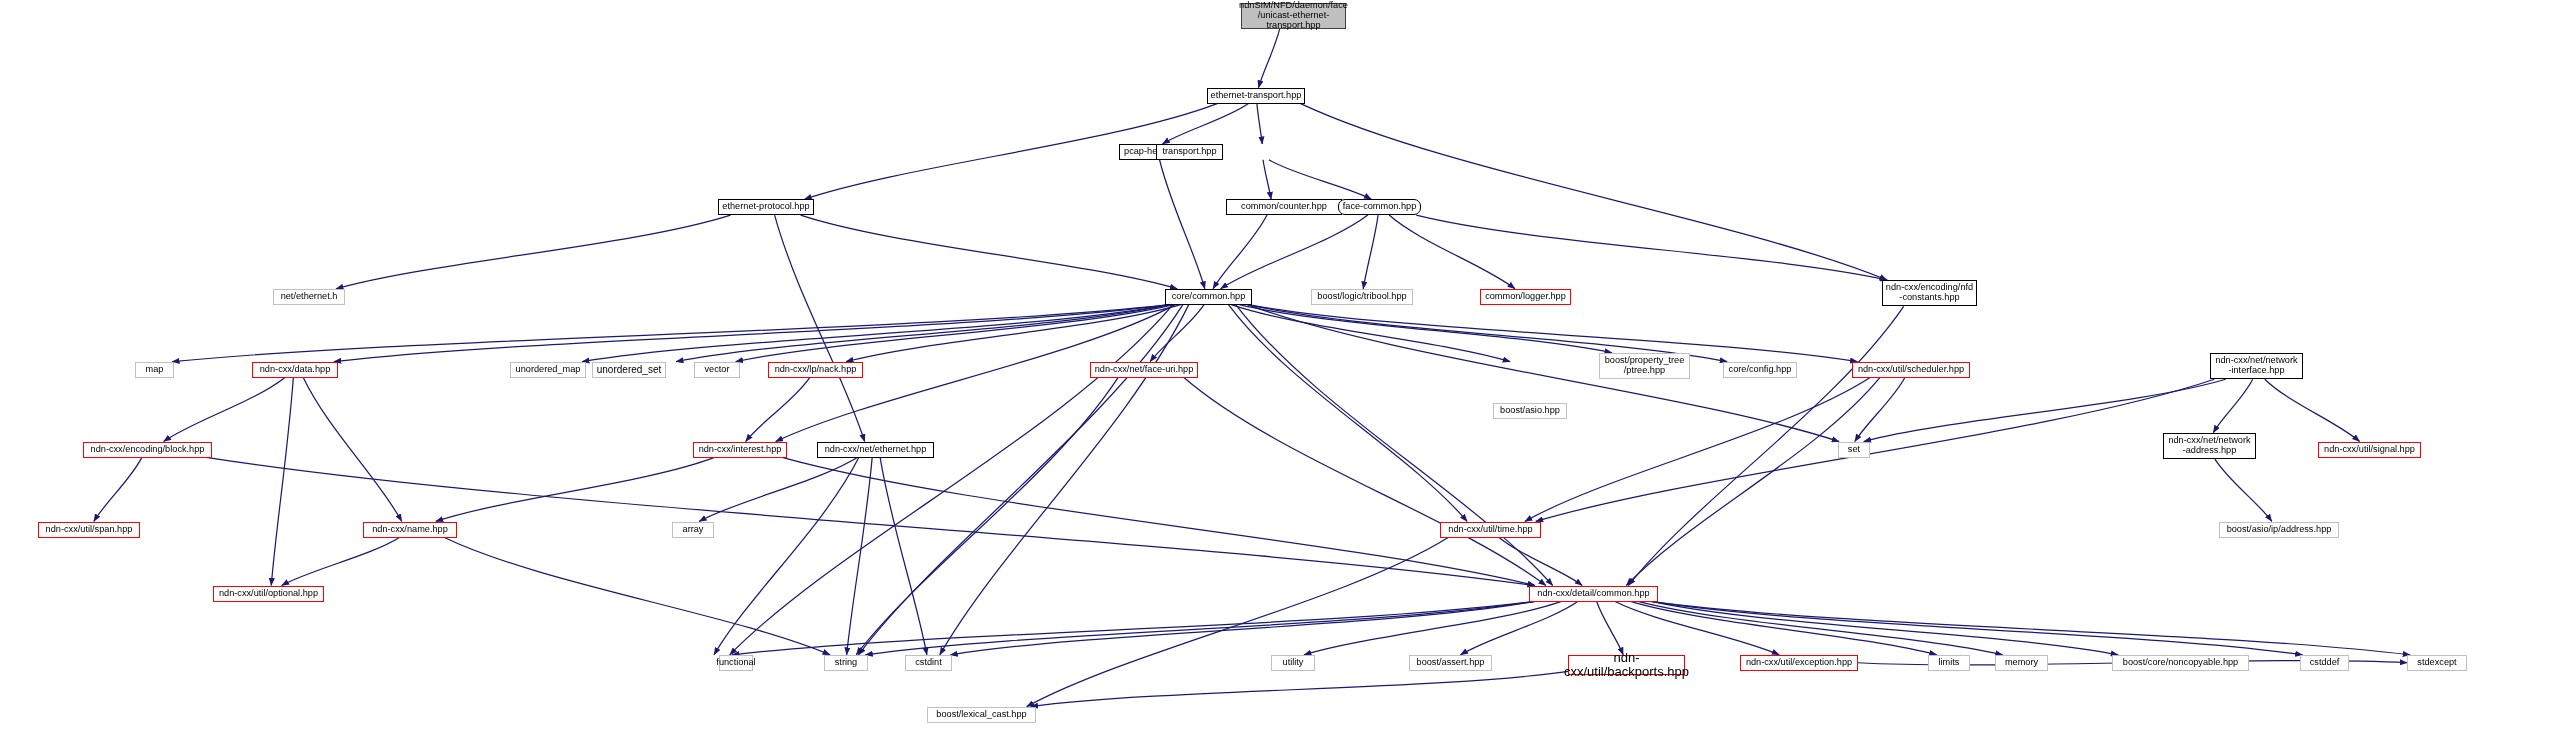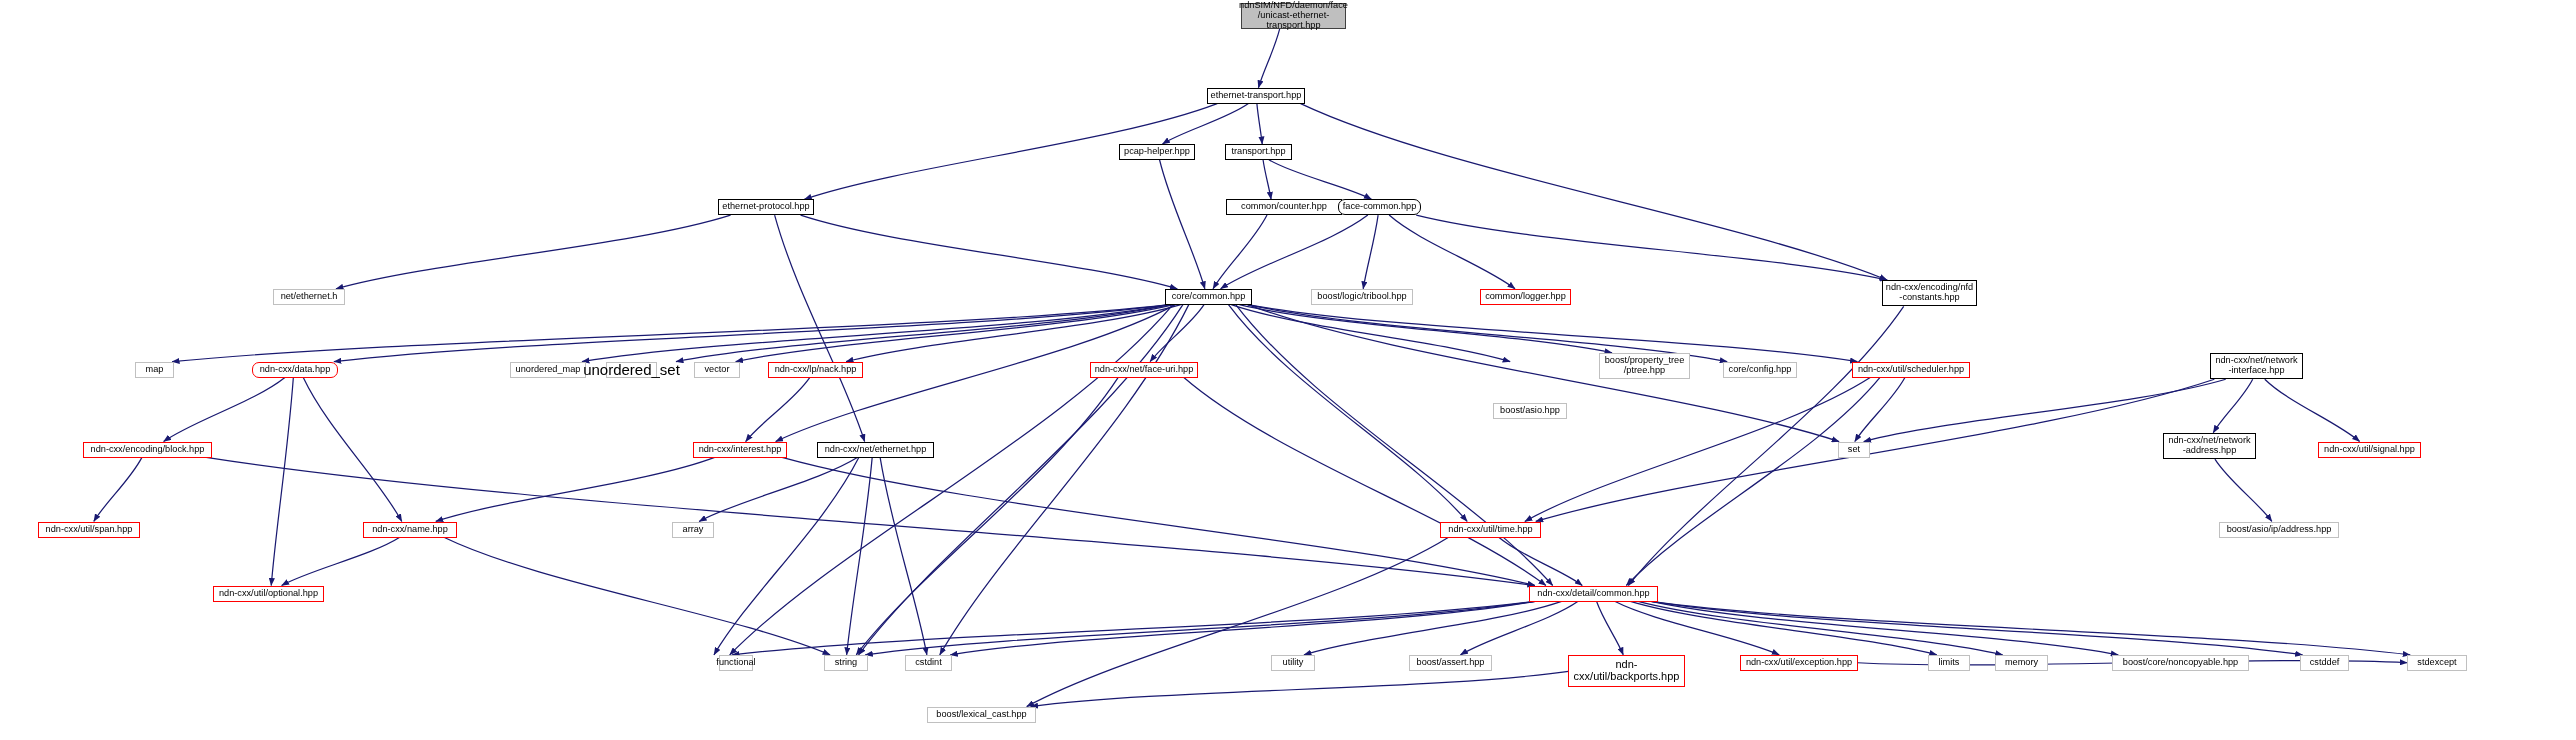--- a/index.html
+++ b/index.html
@@ -102,34 +102,34 @@
         <path d="M1880.65,685 C2096.8375,714.6 2529.2125,719.45 2745.4,746" marker-end="url(#arrow)"></path>
         <path d="M1792.65,764 C1637.9375,786.6 1328.5125,784.45 1173.8,805" marker-end="url(#arrow)"></path>
         <path d="M2116,755 C2272.5,763.25 2585.5,746.75 2742,755" marker-end="url(#arrow)"></path>
       </g>
   </svg>
   <div id="node-layer">
       <div class="node root thick" style="left: 1229px; top: 2.6px; width: 105px; height: 26px; font-size: 9.2px; margin-left: 12px;">ndnSIM/NFD/daemon/face
 /unicast-ethernet-transport.hpp</div>
       <div class="node black thick" style="left: 1207px; top: 88px; width: 98px; height: 16px; font-size: 9.2px;">ethernet-transport.hpp</div>
       <div class="node black thick" style="left: 1119px; top: 144px; width: 76px; height: 16px; font-size: 9.2px;">pcap-helper.hpp</div>
-      <div class="node black thick" style="left: 1225px; top: 144px; width: 67px; height: 16px; font-size: 9.2px;">transport.hpp</div>
+      <div class="node black thick" style="left: 1156px; top: 144px; width: 67px; height: 16px; font-size: 9.2px;">transport.hpp</div>
       <div class="node black thick" style="left: 1226px; top: 199px; width: 116px; height: 16px; font-size: 9.2px;">common/counter.hpp</div>
       <div class="node black thick" style="left: 1338px; top: 199px; width: 83px; height: 16px; font-size: 9.2px; border-radius: 7px;">face-common.hpp</div>
       <div class="node black thick" style="left: 718px; top: 199px; width: 96px; height: 16px; font-size: 9.2px;">ethernet-protocol.hpp</div>
       <div class="node gray" style="left: 273px; top: 289px; width: 72px; height: 16px; font-size: 9.2px;">net/ethernet.h</div>
       <div class="node black thick" style="left: 1165px; top: 289px; width: 87px; height: 16px; font-size: 9.2px;">core/common.hpp</div>
       <div class="node gray" style="left: 1311px; top: 289px; width: 102px; height: 16px; font-size: 9.2px;">boost/logic/tribool.hpp</div>
       <div class="node red" style="left: 1480px; top: 289px; width: 91px; height: 16px; font-size: 9.2px;">common/logger.hpp</div>
       <div class="node black thick" style="left: 1882px; top: 280px; width: 95px; height: 26px; font-size: 9.2px;">ndn-cxx/encoding/nfd
 -constants.hpp</div>
       <div class="node gray" style="left: 135px; top: 362px; width: 39px; height: 16px; font-size: 9.2px;">map</div>
-      <div class="node red" style="left: 252px; top: 362px; width: 86px; height: 16px; font-size: 9.2px; border-radius: 7px;">ndn-cxx/data.hpp</div>
+      <div class="node red" style="left: 252px; top: 362px; width: 86px; height: 16px; font-size: 9.2px;">ndn-cxx/data.hpp</div>
       <div class="node gray" style="left: 510px; top: 362px; width: 76px; height: 16px; font-size: 9.2px;">unordered_map</div>
-      <div class="node gray" style="left: 606px; top: 362px; width: 51px; height: 16px; font-size: 15px;">unordered_set</div>
+      <div class="node gray" style="left: 592px; top: 362px; width: 74px; height: 16px; font-size: 10px;">unordered_set</div>
       <div class="node gray" style="left: 694px; top: 362px; width: 46px; height: 16px; font-size: 9.2px;">vector</div>
       <div class="node red" style="left: 768px; top: 362px; width: 95px; height: 16px; font-size: 9.2px;">ndn-cxx/lp/nack.hpp</div>
       <div class="node red" style="left: 1090px; top: 362px; width: 108px; height: 16px; font-size: 9.2px;">ndn-cxx/net/face-uri.hpp</div>
       <div class="node gray" style="left: 1493px; top: 362px; width: 74px; height: 16px; font-size: 9.2px; margin-top: 41px;">boost/asio.hpp</div>
       <div class="node gray" style="left: 1599px; top: 353px; width: 91px; height: 26px; font-size: 9.2px;">boost/property_tree
 /ptree.hpp</div>
       <div class="node gray" style="left: 1723px; top: 362px; width: 74px; height: 16px; font-size: 9.2px;">core/config.hpp</div>
       <div class="node red" style="left: 1852px; top: 362px; width: 118px; height: 16px; font-size: 9.2px;">ndn-cxx/util/scheduler.hpp</div>
       <div class="node black thick" style="left: 2210px; top: 353px; width: 93px; height: 26px; font-size: 9.2px;">ndn-cxx/net/network
 -interface.hpp</div>
@@ -145,21 +145,21 @@
       <div class="node gray" style="left: 672px; top: 522px; width: 42px; height: 16px; font-size: 9.2px;">array</div>
       <div class="node red" style="left: 1440px; top: 522px; width: 101px; height: 16px; font-size: 9.2px;">ndn-cxx/util/time.hpp</div>
       <div class="node gray" style="left: 2219px; top: 522px; width: 120px; height: 16px; font-size: 9.2px;">boost/asio/ip/address.hpp</div>
       <div class="node red" style="left: 213px; top: 586px; width: 111px; height: 16px; font-size: 9.2px;">ndn-cxx/util/optional.hpp</div>
       <div class="node red" style="left: 1529px; top: 586px; width: 129px; height: 16px; font-size: 9.2px;">ndn-cxx/detail/common.hpp</div>
       <div class="node gray" style="left: 677px; top: 655px; width: 34px; height: 16px; font-size: 9.2px; margin-left: 42px;">functional</div>
       <div class="node gray" style="left: 824px; top: 655px; width: 44px; height: 16px; font-size: 9.2px;">string</div>
       <div class="node gray" style="left: 905px; top: 655px; width: 47px; height: 16px; font-size: 9.2px;">cstdint</div>
       <div class="node gray" style="left: 1271px; top: 655px; width: 44px; height: 16px; font-size: 9.2px;">utility</div>
       <div class="node gray" style="left: 1409px; top: 655px; width: 83px; height: 16px; font-size: 9.2px;">boost/assert.hpp</div>
-      <div class="node red" style="left: 1568px; top: 655px; width: 117px; height: 32px; font-size: 11px;">ndn-cxx/util/backports.hpp</div>
+      <div class="node red" style="left: 1568px; top: 655px; width: 117px; height: 20px; font-size: 13px;">ndn-cxx/util/backports.hpp</div>
       <div class="node red" style="left: 1740px; top: 655px; width: 118px; height: 16px; font-size: 9.2px;">ndn-cxx/util/exception.hpp</div>
       <div class="node gray" style="left: 1928px; top: 655px; width: 42px; height: 16px; font-size: 9.2px;">limits</div>
       <div class="node gray" style="left: 1995px; top: 655px; width: 53px; height: 16px; font-size: 9.2px;">memory</div>
       <div class="node gray" style="left: 2112px; top: 655px; width: 137px; height: 16px; font-size: 9.2px;">boost/core/noncopyable.hpp</div>
       <div class="node gray" style="left: 2300px; top: 655px; width: 49px; height: 16px; font-size: 9.2px;">cstddef</div>
       <div class="node gray" style="left: 2407px; top: 655px; width: 60px; height: 16px; font-size: 9.2px;">stdexcept</div>
       <div class="node gray" style="left: 927px; top: 707px; width: 109px; height: 16px; font-size: 9.2px;">boost/lexical_cast.hpp</div>
     </div>
 </div>
 

